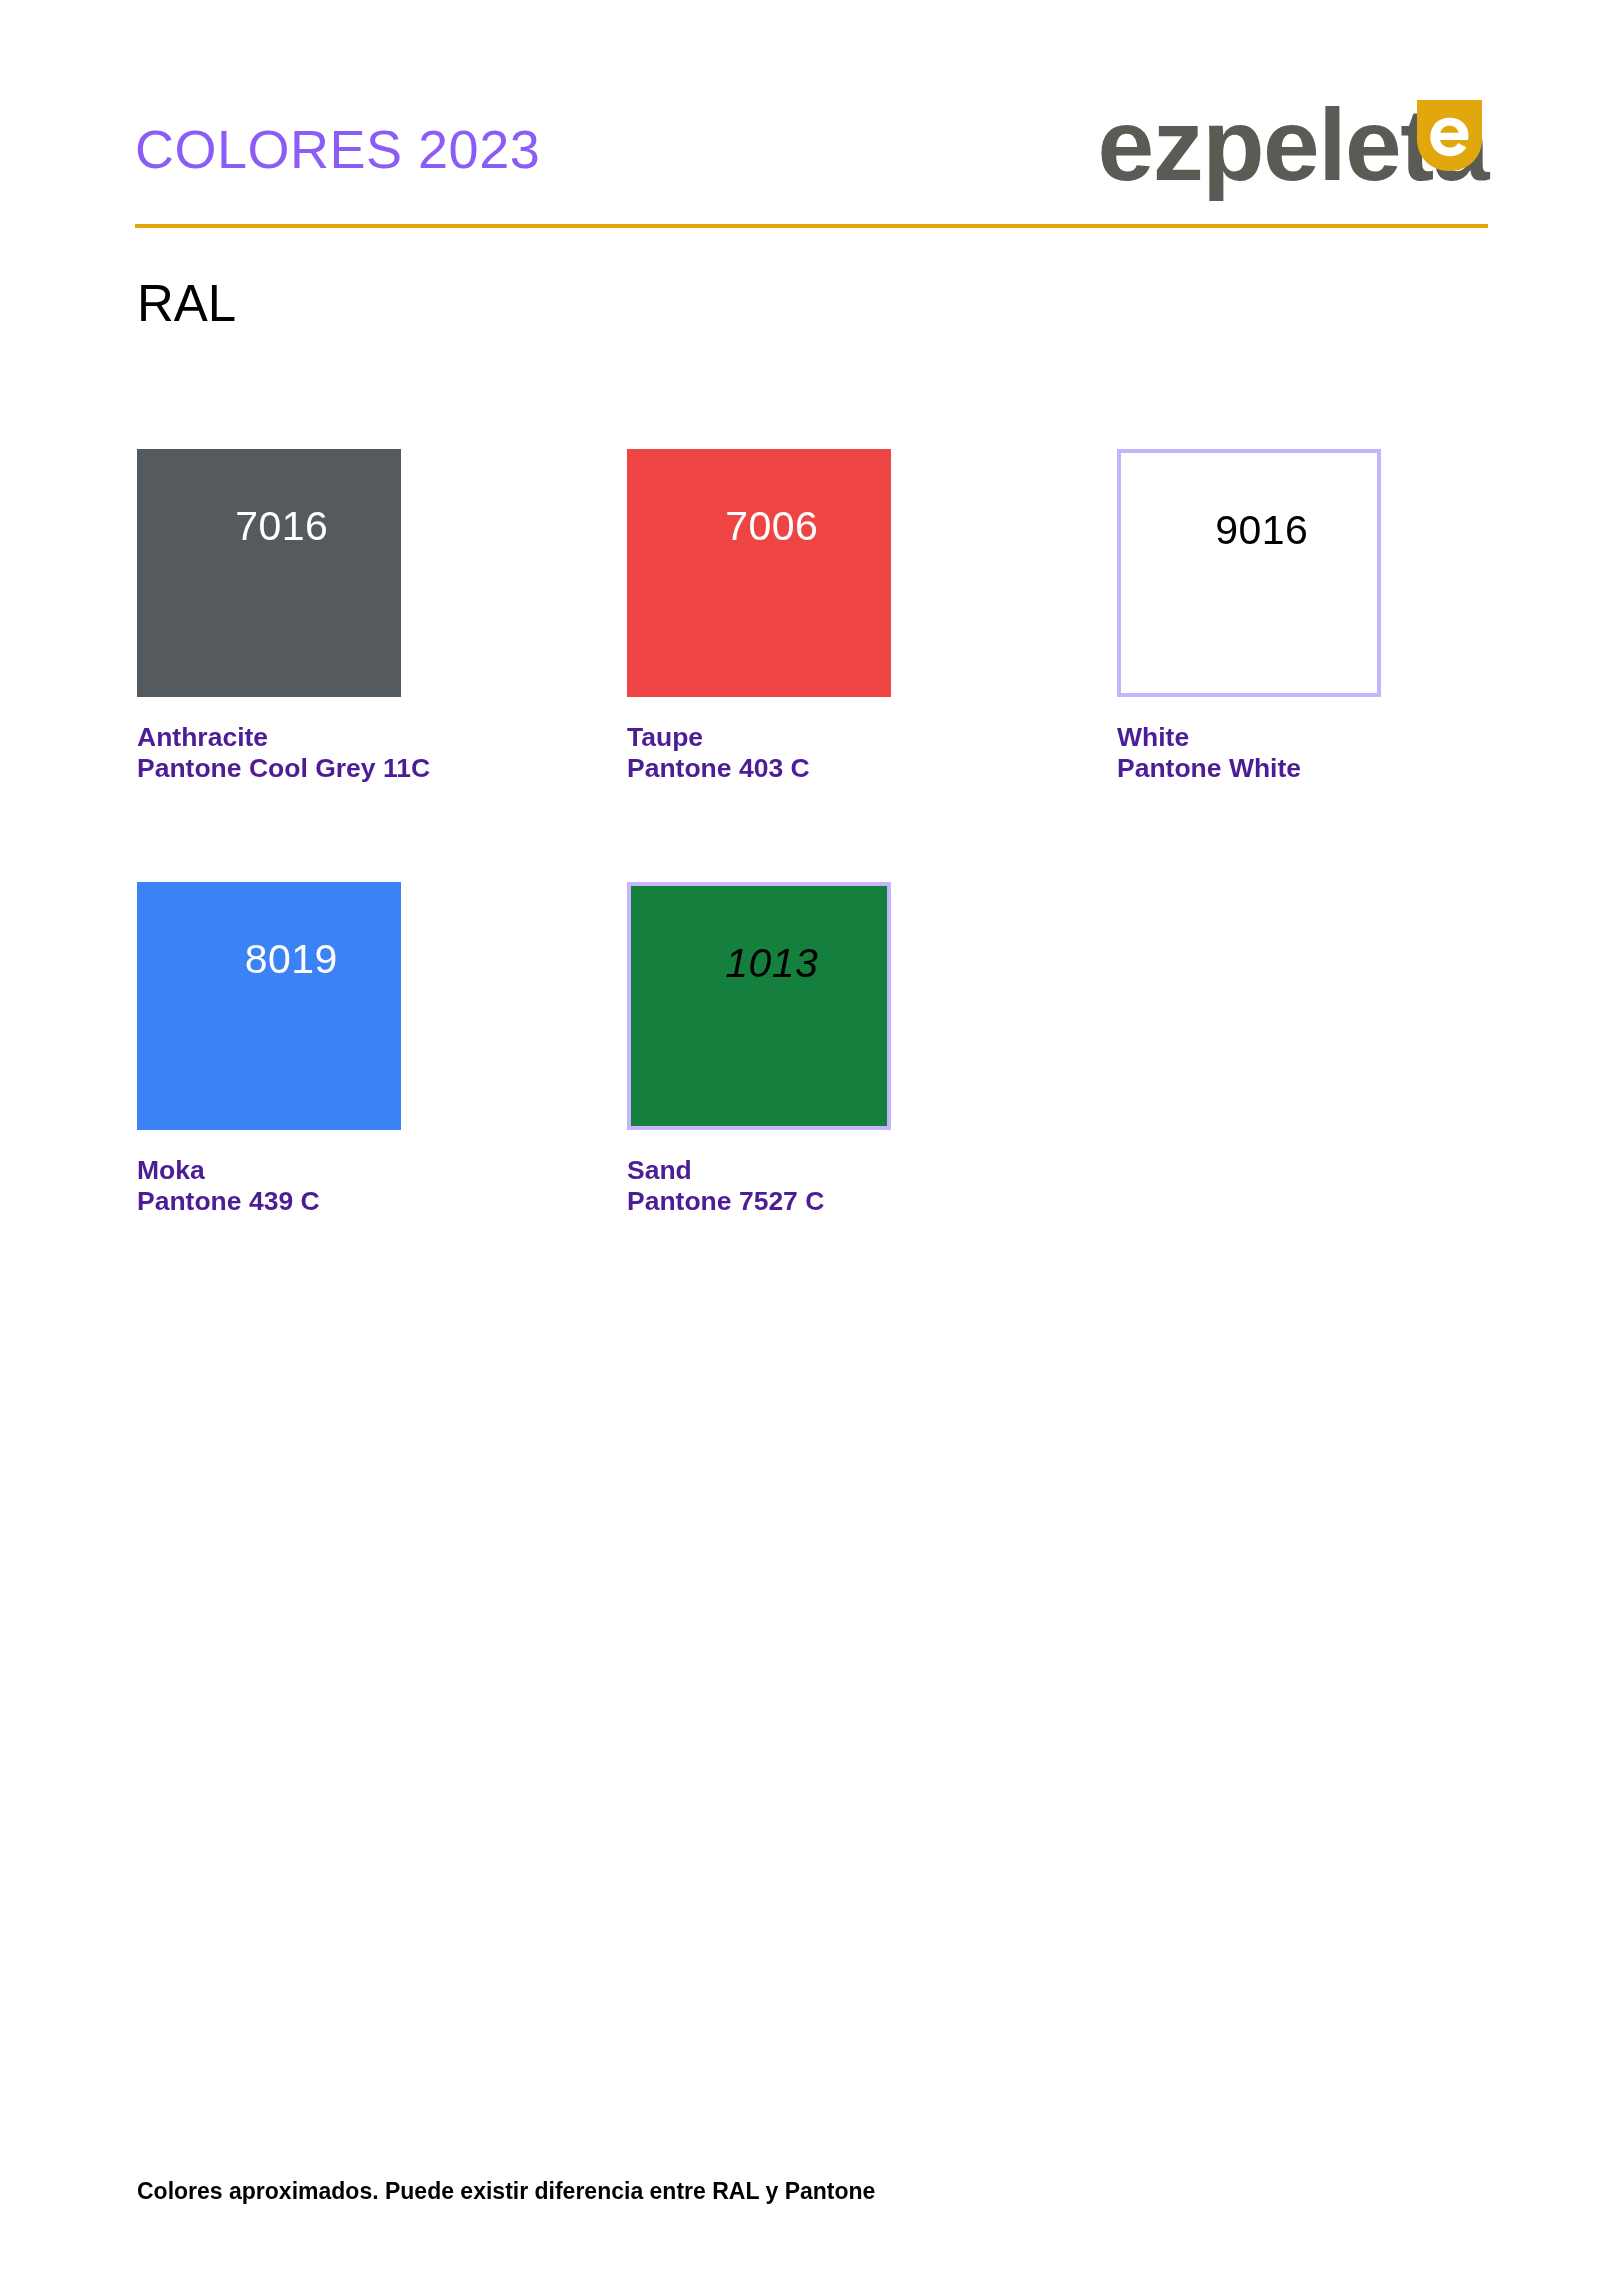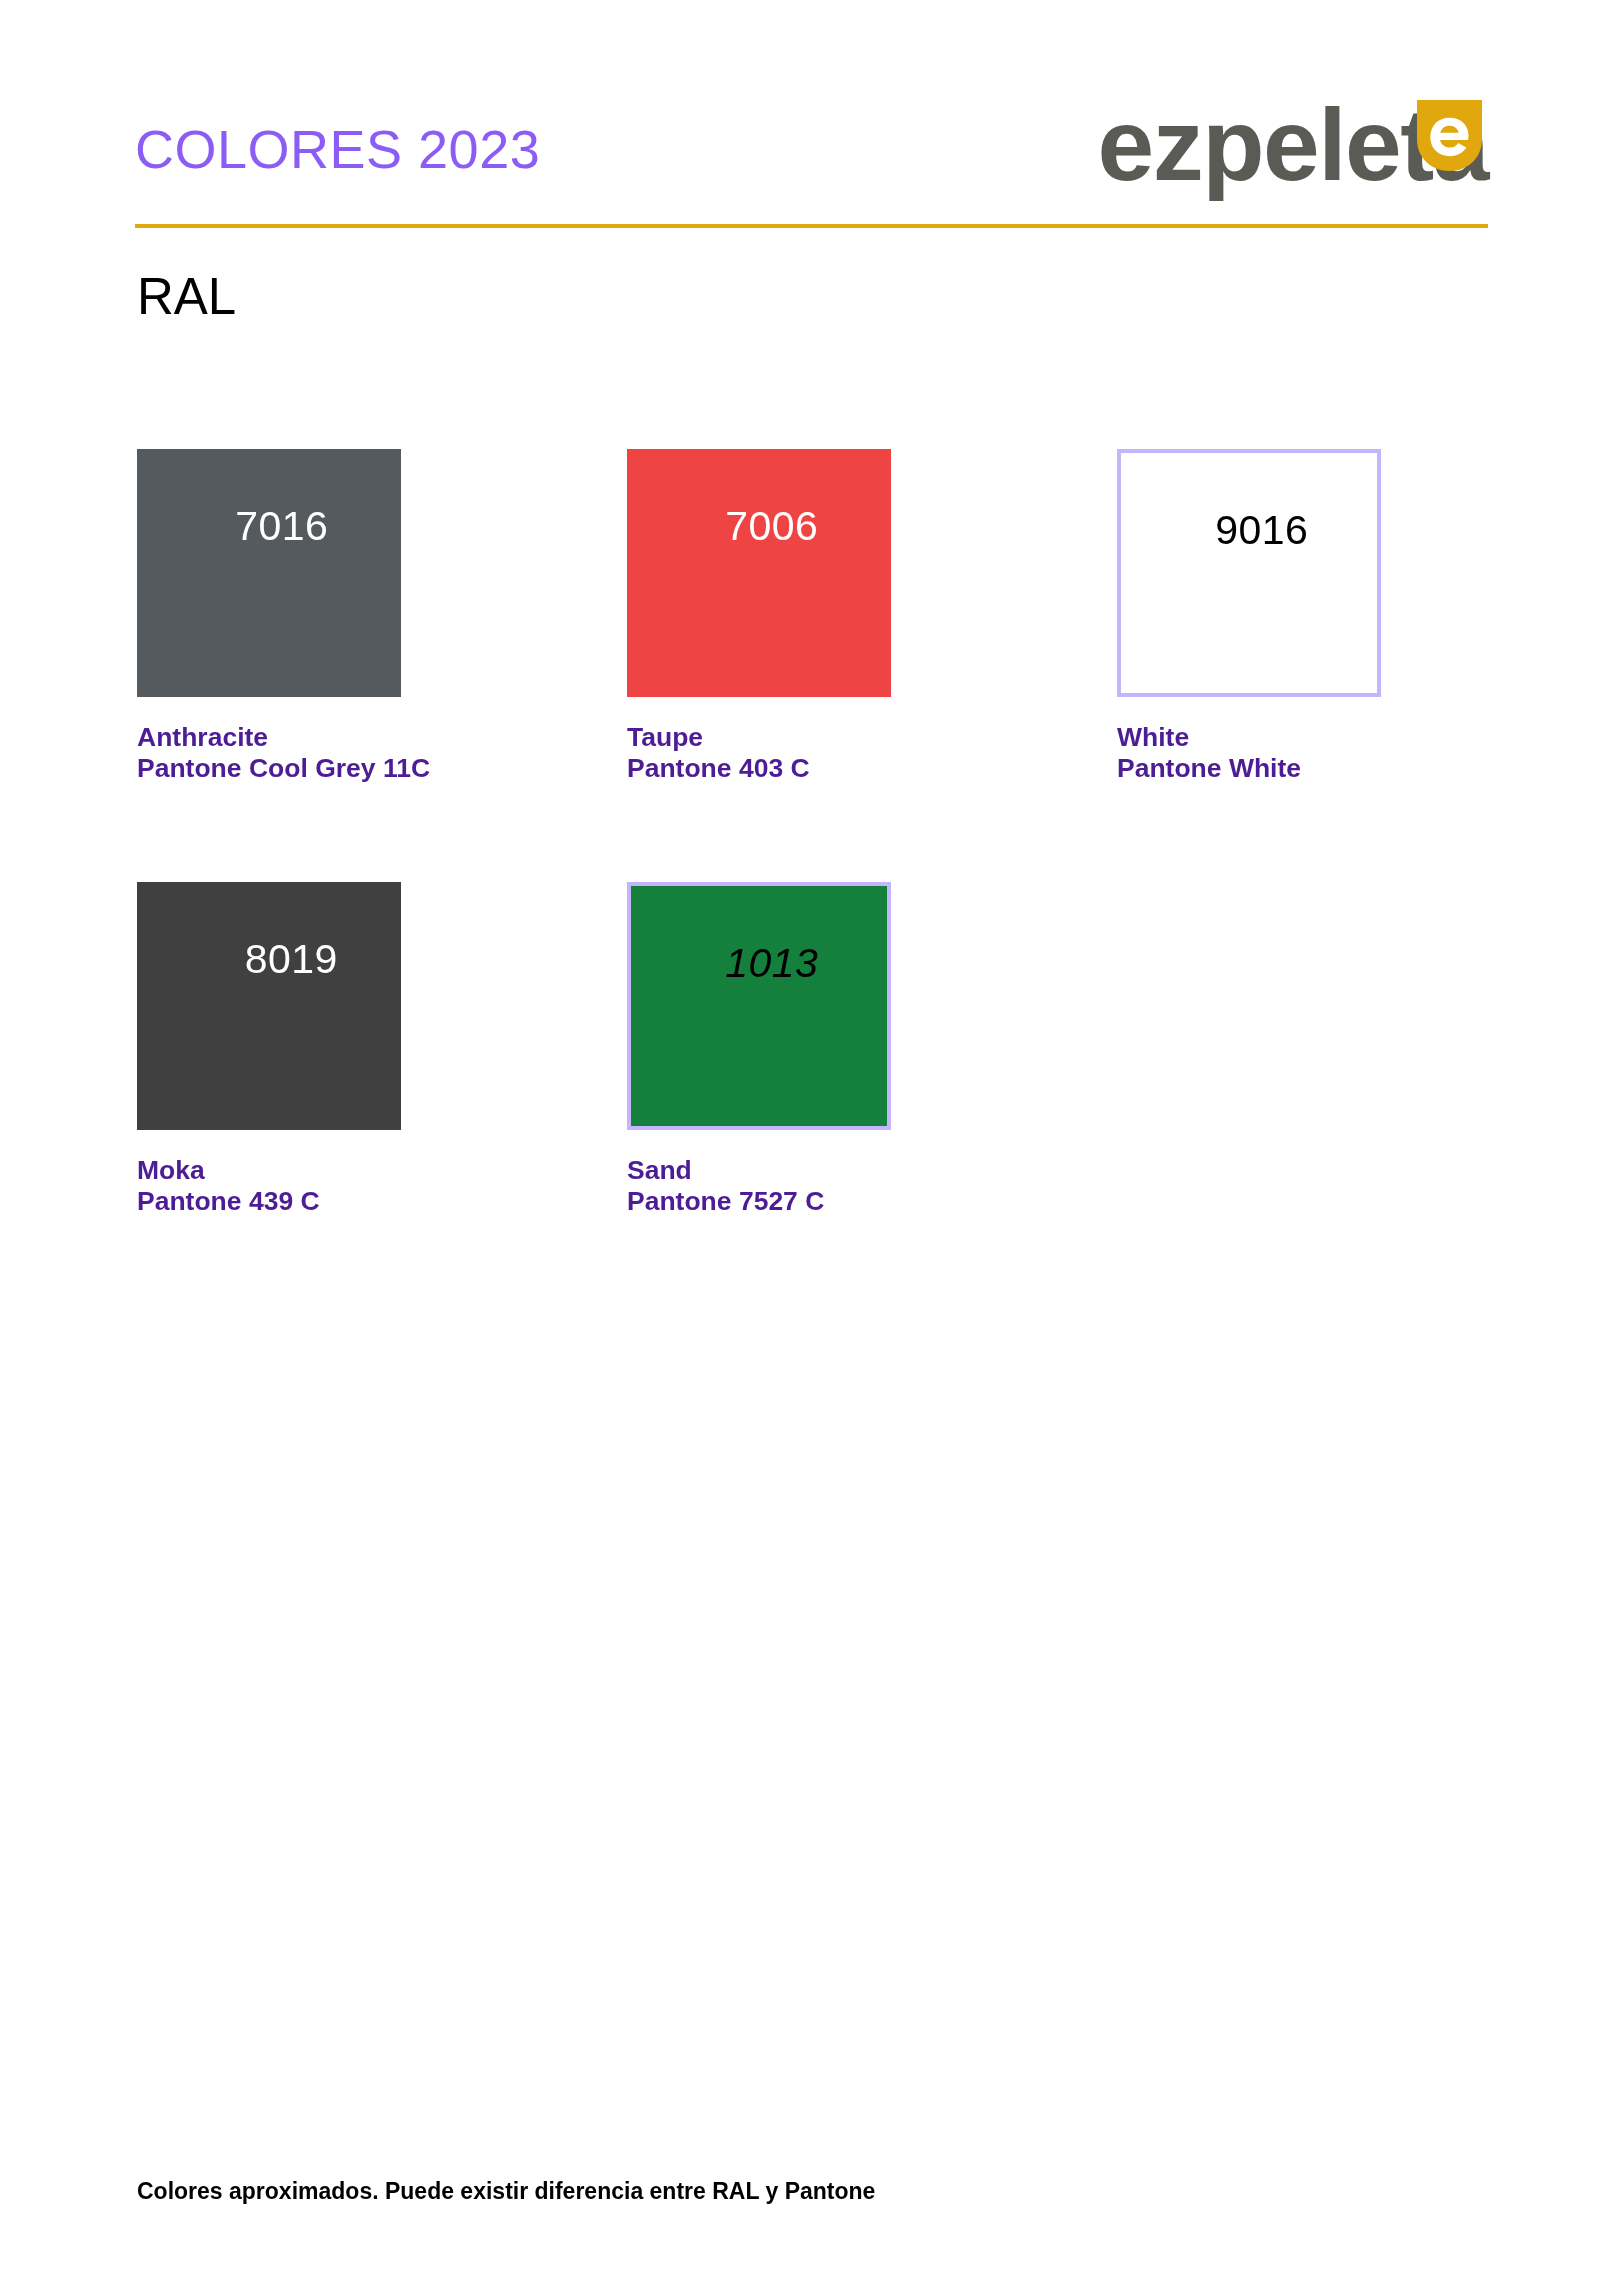--- a/index.html
+++ b/index.html
@@ -76,21 +76,21 @@
     top: 224px;
     width: 1353px;
     height: 3.9px;
     background: #e0a80c;
   }
 
   
   .section-title {
     position: absolute;
     left: 137px;
-    top: 271px;
+    top: 278px;
     font-size: 51px;
     font-weight: 400;
     line-height: 1;
     color: #000000;
   }
 
   
   .grid {
     position: absolute;
     left: 137px;
@@ -207,21 +207,21 @@
           <span>White</span>
           <span class="line2">Pantone White</span>
         </div>
       </div>
 
     </div>
 
     <div class="row">
 
       <div class="cell">
-        <div class="swatch" id="sw3" style="background: #404040; padding-left: 19px;">
+        <div class="swatch" id="sw3" style="background: #3b82f6; padding-left: 19px;">
           <span class="swatch-code" style="color: rgb(255, 255, 255);">8019</span>
         </div>
         <div class="caption">
           <span>Moka</span>
           <span class="line2">Pantone 439 C</span>
         </div>
       </div>
 
       <div class="cell">
         <div class="swatch bordered" id="sw4" style="background: #15803d; font-style: italic;">

